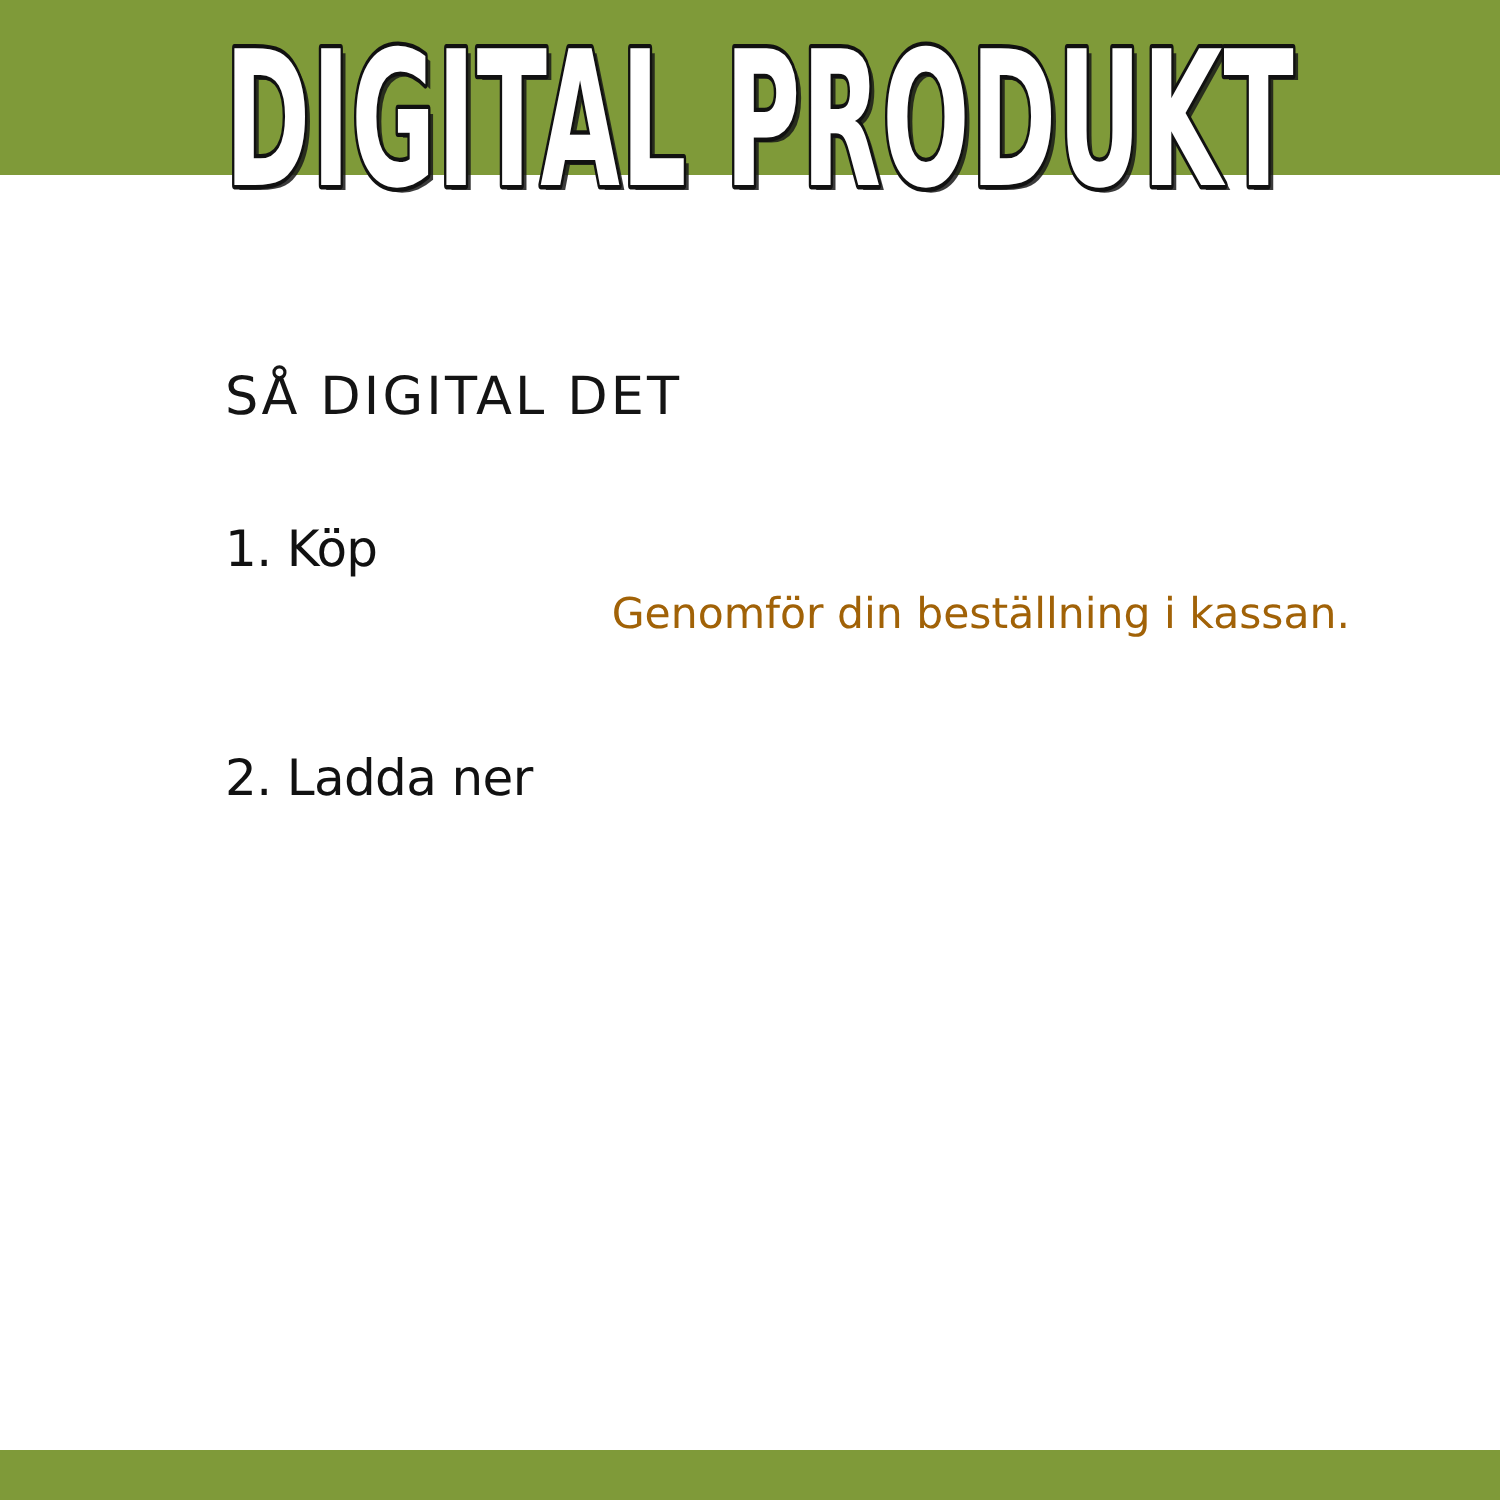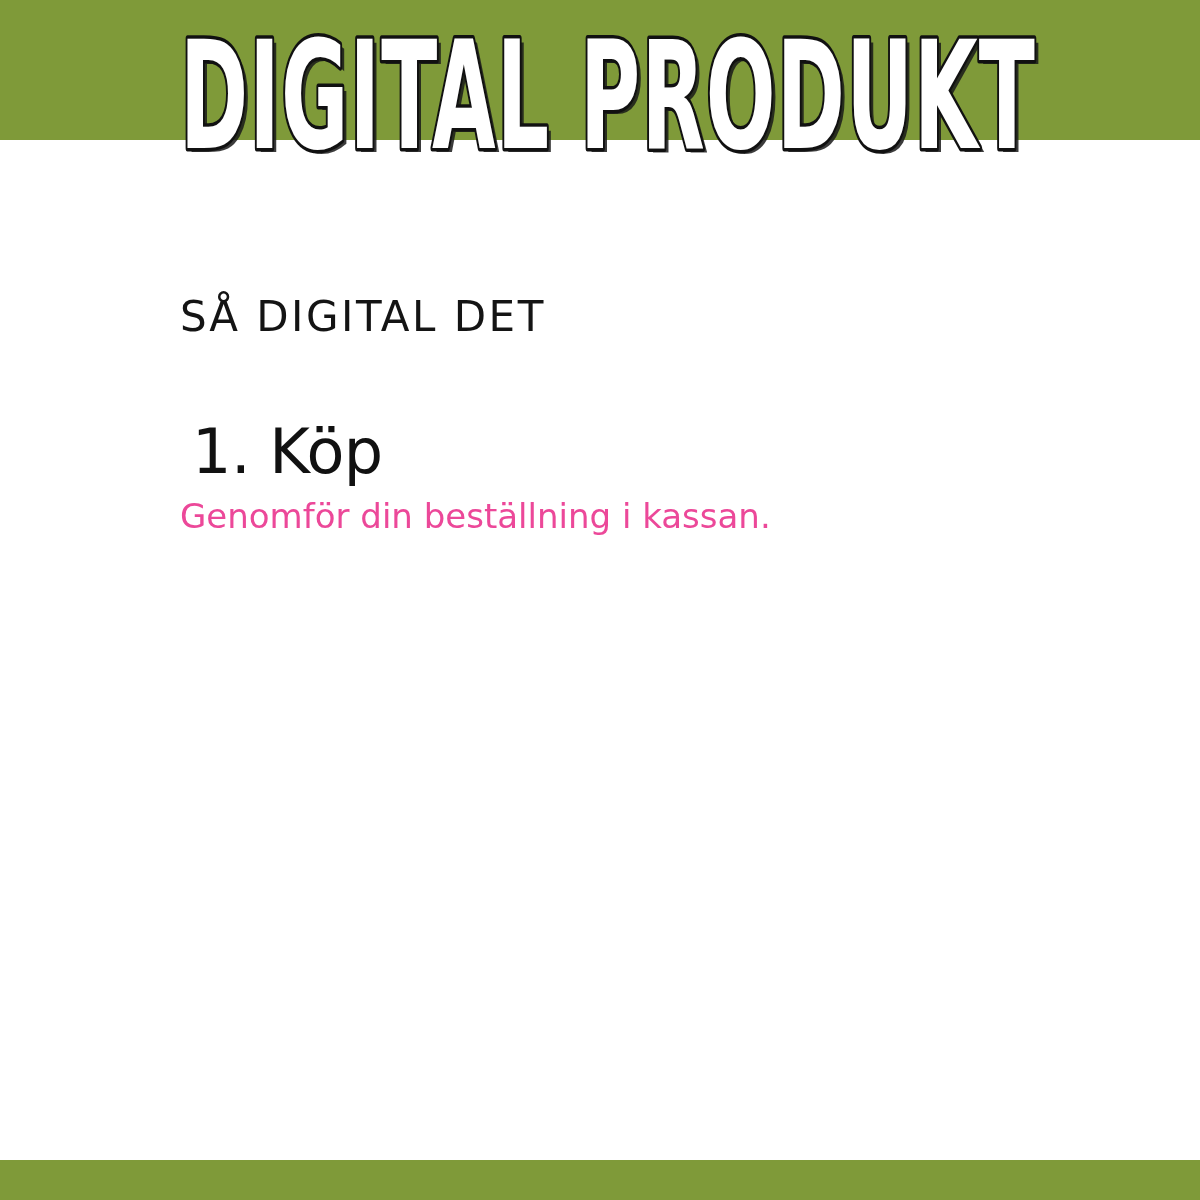--- a/index.html
+++ b/index.html
@@ -102,38 +102,39 @@
 
   .step {
     margin: 0;
   }
   .step-1 { margin-top: 82px; }
   .step-2 { margin-top: 92px; }
   .step-3 { margin-top: 92px; }
 
   .step-title {
     font-family: "DejaVu Sans", sans-serif;
-    font-size: 62px;
+    font-size: 40px;
     font-weight: 400;
     color: #111111;
     line-height: 1.04;
-    margin: 12px;
+    margin: 0;
     letter-spacing: -0.5px;
     white-space: nowrap;
   }
 
   .step-desc {
     font-family: "DejaVu Sans", sans-serif;
     font-size: 34px;
     font-weight: 400;
-    color: #ec4899;
+    color: #a16207;
     line-height: 1.2;
     margin: 9px 0 0 0;
     letter-spacing: 0px;
     white-space: nowrap;
+    text-align: right;
   }
 </style>
 </head>
 <body>
 
 <div class="poster">
 
   <div class="band-top"></div>
   <div class="band-bottom"></div>
 
@@ -149,19 +150,20 @@
     <h2 class="section-heading">SÅ DIGITAL DET</h2>
 
     <ul class="steps">
 
       <li class="step step-1">
         <div class="step-title">1. Köp</div>
         <div class="step-desc">Genomför din beställning i kassan.</div>
       </li>
 
       <li class="step step-2">
+        <div class="step-title">2. Ladda ner</div>
       </li>
 
 
     </ul>
   </div>
 
 </div>
 
 </body></html>

